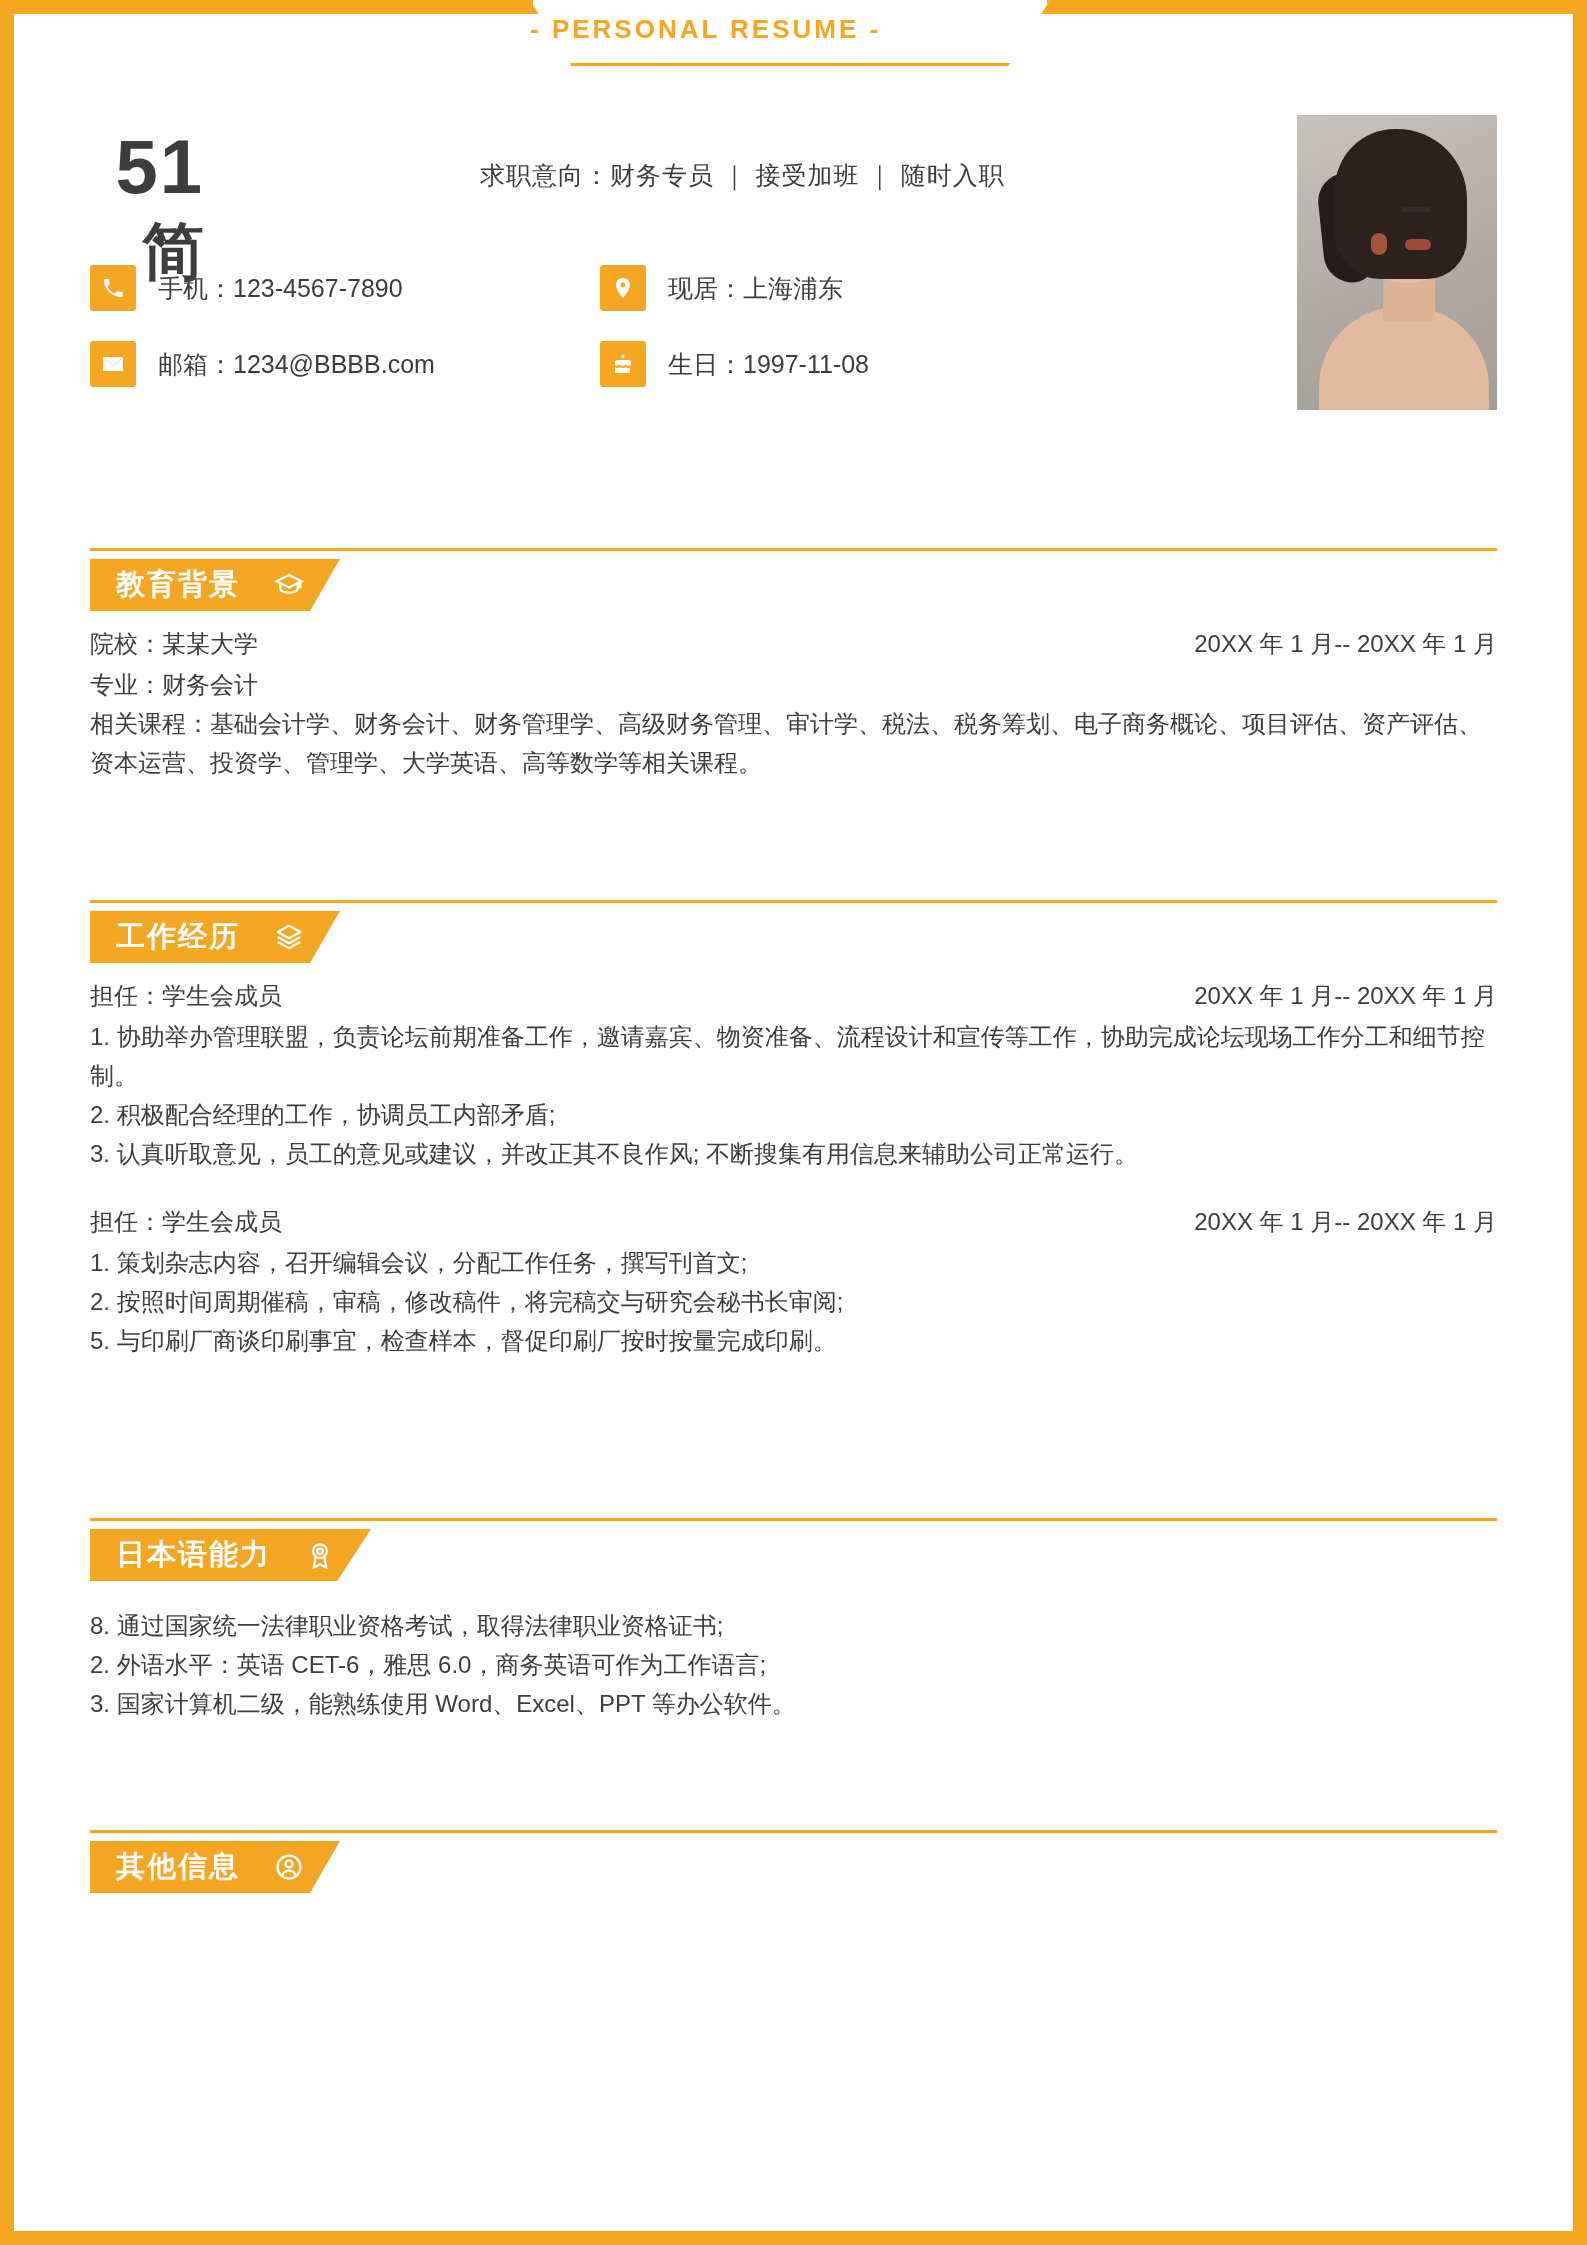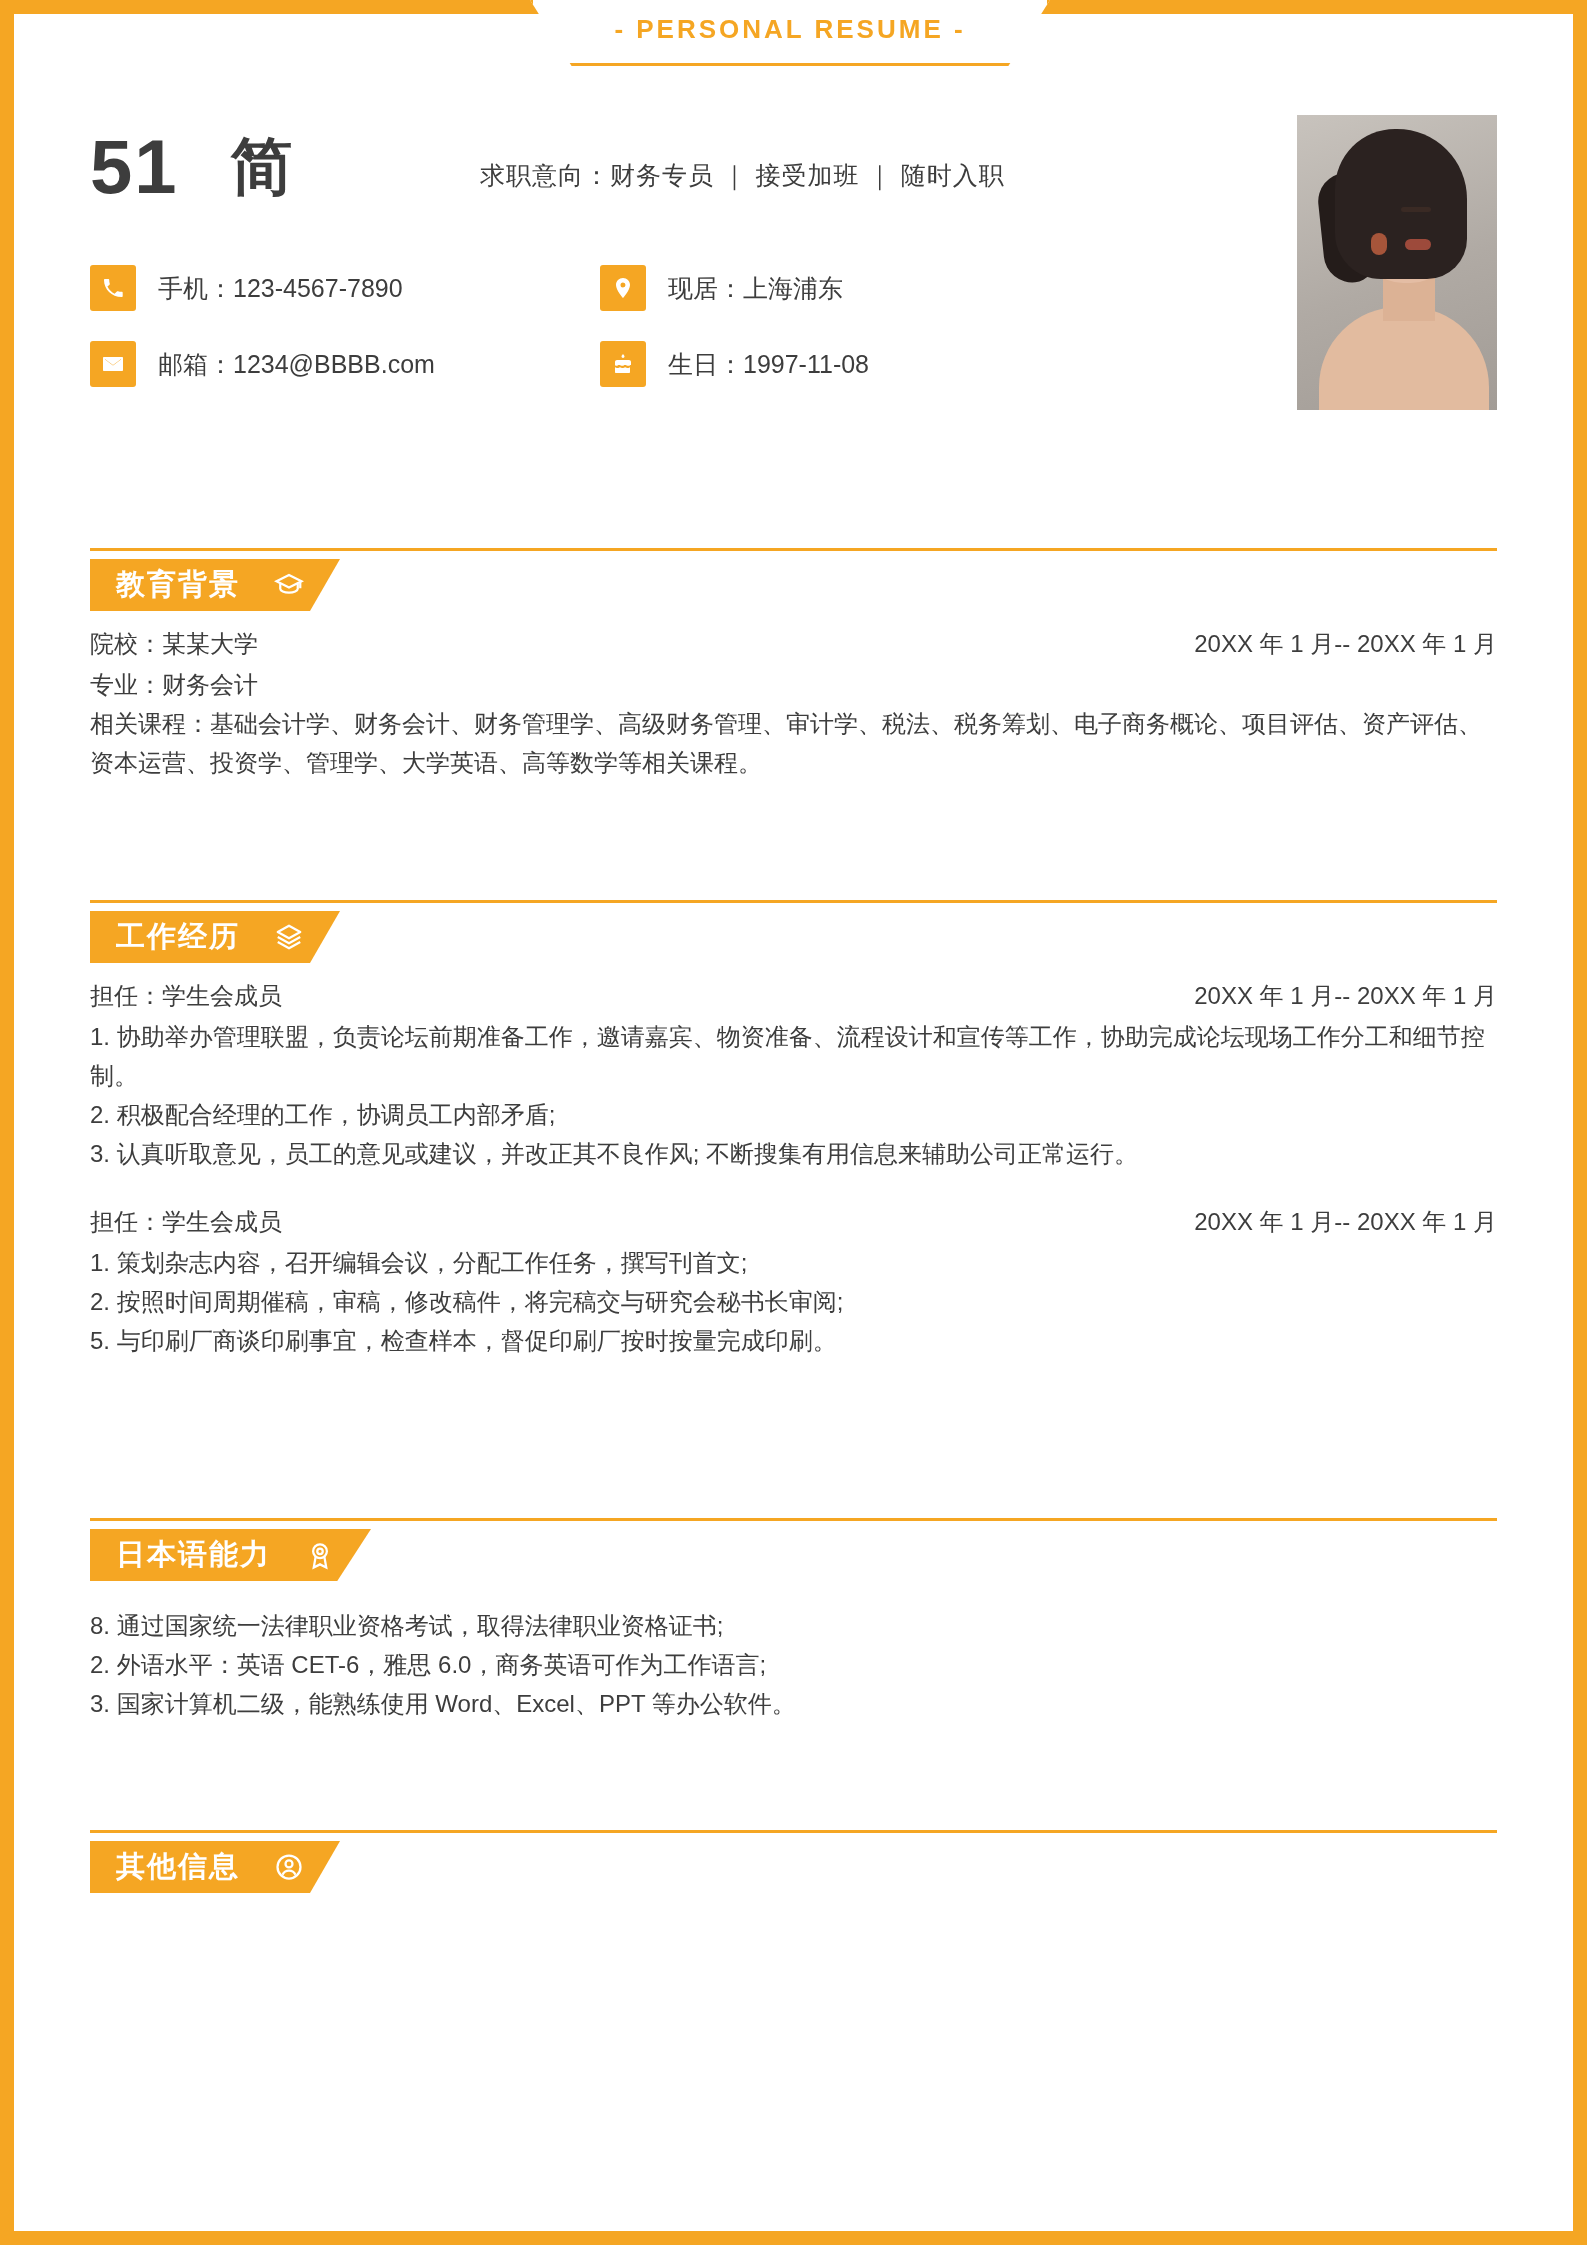--- a/index.html
+++ b/index.html
@@ -45,40 +45,41 @@
     border-top: none;
     box-sizing: border-box;
     clip-path: polygon(0 0, 100% 0, 92% 100%, 8% 100%);
   }
   .top-banner .label {
     position: absolute;
     left: 0; top: 0;
     width: 100%;
     height: 58px;
     line-height: 58px;
-    text-align: center;
+    text-align: left;
     letter-spacing: 3px;
     color: #F5A623;
     font-size: 26px;
     font-weight: bold;
   }
   
   .header {
     position: absolute;
     left: 90px;
     top: 105px;
     right: 90px;
     height: 330px;
   }
   .name-row {
     position: absolute;
     left: 0;
     top: 18px;
     display: flex;
-    align-items: center;
+    align-items: flex-end;
+    flex-direction: column;
   }
   .name-num {
     font-size: 76px;
     font-weight: bold;
     color: #3d3d3d;
     letter-spacing: 2px;
   }
   .name-cn {
     font-size: 62px;
     font-weight: bold;

